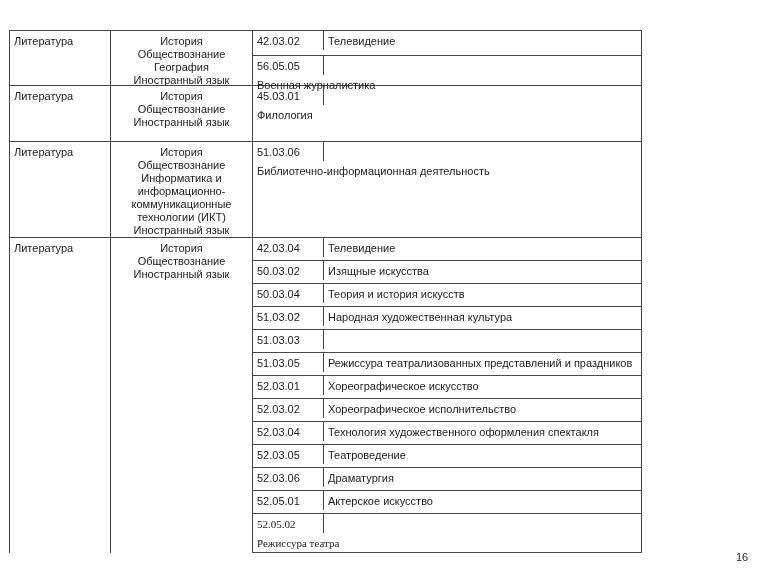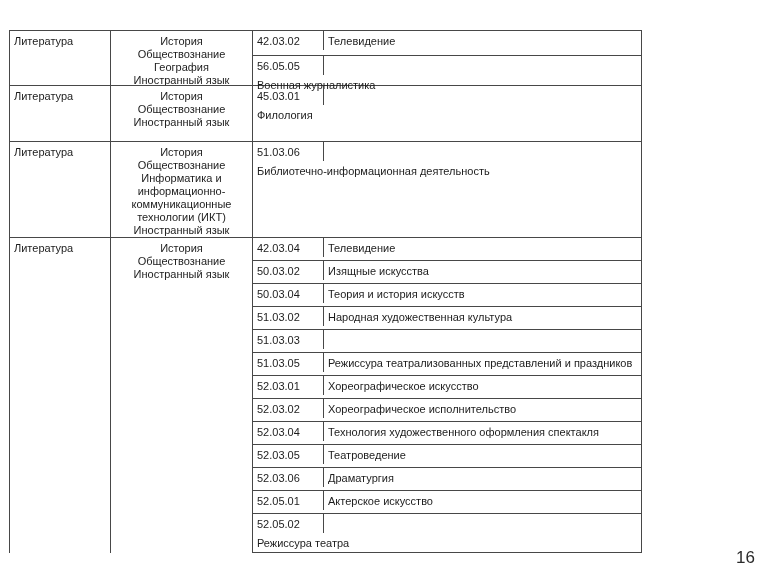--- a/index.html
+++ b/index.html
@@ -55,38 +55,38 @@
   }
   .row {
     display: flex;
     align-items: flex-start;
     border-bottom: 1px solid var(--border-color);
     flex: 1;
   }
   .block:nth-child(1) .row:nth-child(1) { flex: 0 0 25px; }
   .row:last-child { border-bottom: none; flex-direction: column; }
   .block:last-child .row { flex: 0 0 23px; }
-  .block:last-child .row:last-child { border-bottom: 1px solid var(--border-color); }
+  .block:last-child .row:last-child { border-bottom: 1px solid var(--border-color); font-family: Liberation Serif, serif; }
   .row .code {
     width: 71px;
     border-right: 1px solid var(--border-color);
     padding: 4px 4px 2px 4px;
   }
   .row .name {
     flex: 1;
     padding: 4px 4px 2px 4px;
     white-space: nowrap;
     overflow: hidden;
   }
   .subj-line { display: block; }
   .page-number {
     position: absolute;
     left: 736px;
     top: 551px;
-    font-size: 17px;
+    font-size: 11px;
     color: #2a2a2a;
   }
 </style>
 </head>
 <body>
 
 <div class="doc-table">
     <div class="block">
       <div class="cell subject">Литература</div>
       <div class="cell subjects">

